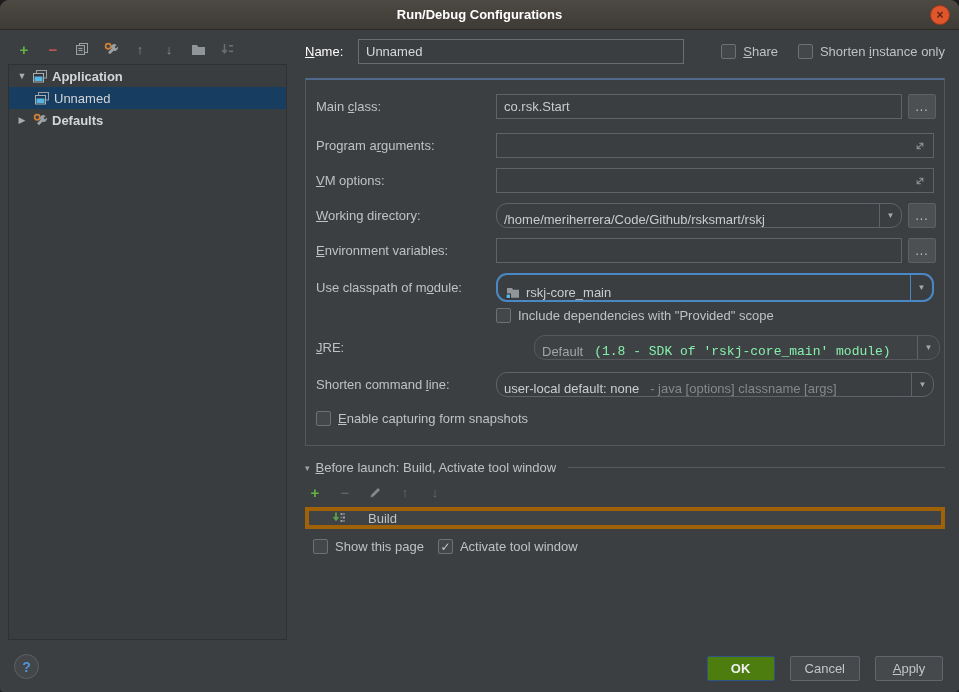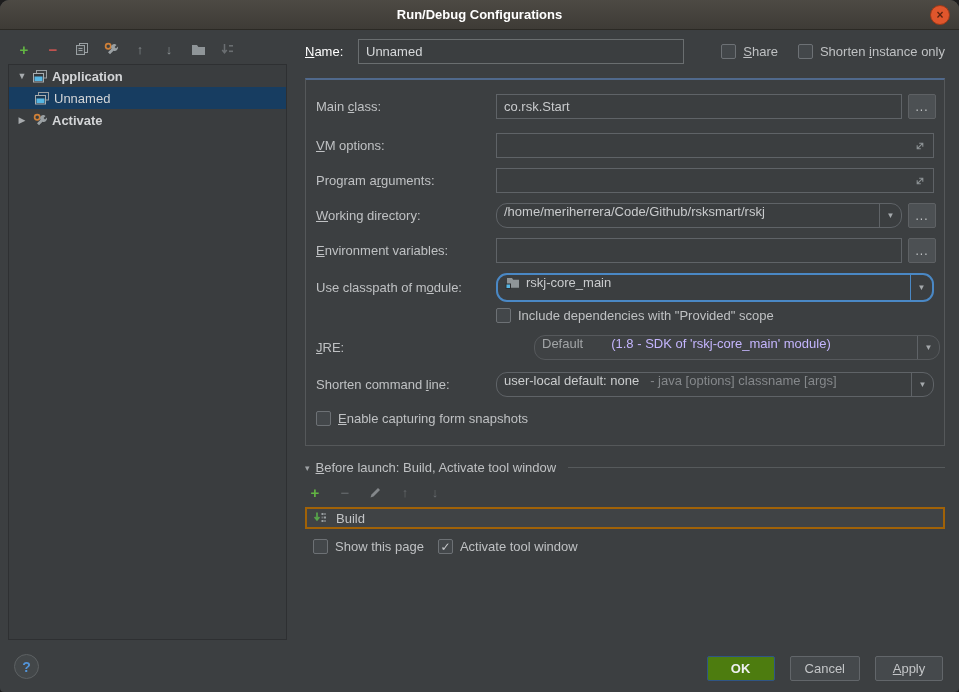--- a/index.html
+++ b/index.html
@@ -69,43 +69,43 @@
     height:25px; background:#3b3e40; border:1px solid #5f6367; color:#c9cbcd;
     display:flex; align-items:center; padding:0 7px; overflow:hidden; white-space:nowrap;
   }
   .grow { flex:1 1 auto; }
   .w406 { width:406px; flex:0 0 auto; }
   .browse-btn {
     width:28px; height:25px; margin-left:6px; background:#4c5053; border:1px solid #5e6164;
     border-radius:2px; color:#c3c5c7; display:flex; align-items:center; justify-content:center;
     font-size:12px; letter-spacing:1px; cursor:pointer; flex:0 0 auto;
   }
-  .combo { display:flex; align-items:flex-start; padding:0;border-radius:11px; }
+  .combo { display:flex; align-items:flex-end; padding:0;border-radius:11px; }
   .combo .cval { flex:1 1 auto; padding:0 7px; display:flex; align-items:center; gap:6px; overflow:hidden; white-space:nowrap; }
   .combo .arrow {
     width:22px; align-self:stretch; border-left:1px solid #5f6367;
     display:flex; align-items:center; justify-content:center; color:#a5a9ac; font-size:8px; cursor:pointer;
   }
   .combo.focused { border:2px solid #4a88c5; height:29px; }
   .combo.focused .arrow { border-left-color:#4a88c5; }
   .disabled-field { background:#3f4244; border-color:#56595c; }
   .txt-main { color:#a2a5a7; }
-  .txt-hint { color:#c4b5fd; margin-left:22px; }
+  .txt-hint { color:#86efac; margin-left:5px;font-family:Liberation Mono, monospace; }
   .txt-strong { color:#cbcdce; }
   .txt-hint2 { color:#85888b; margin-left:5px; }
   .expand-ic { margin-left:auto; flex:0 0 auto; opacity:.85; }
   .sub-check { margin:4px 0 12px 180px; }
   .plain-check { margin:14px 0 0 0; }
   
   .bl-header { display:flex; align-items:center; gap:6px; margin-top:14px; color:#bfc1c3; }
   .bl-header .tri { color:#9ea2a5; font-size:9px; }
   .bl-header .rule { flex:1 1 auto; height:1px; background:#565a5c; margin-left:6px; }
   .bl-toolbar { display:flex; align-items:center; gap:14px; margin:9px 0 7px 2px; }
-  .bl-list { height:22px; border:2px solid #a16207; background:#404345; display:flex; align-items:center;
-             gap:8px; padding:0 6px; }
+  .bl-list { height:22px; border:4px solid #a16207; background:#404345; display:flex; align-items:center;
+             gap:21px; padding:0 23px; }
   .bl-list .item-label { color:#c2c4c6; }
   .bl-checks { display:flex; align-items:center; gap:14px; margin-top:10px; padding-left:8px; }
   
   .help-btn {
     position:absolute; left:14px; bottom:13px; width:25px; height:25px; border-radius:50%;
     background:#434749; border:1px solid #5d6163; color:#5394d8; font-weight:bold; font-size:14px;
     display:flex; align-items:center; justify-content:center; cursor:pointer;
   }
   .footer-btns { position:absolute; right:16px; bottom:11px; display:flex; gap:15px; }
   .btn { height:25px; min-width:68px; padding:0 14px; display:flex; align-items:center; justify-content:center;
@@ -190,21 +190,21 @@
         <span class="tree-label">Unnamed</span>
       </div>
       <div class="tree-row">
         <span class="twisty">▶</span>
         <span class="ticon">
           <svg width="15" height="15" viewBox="0 0 15 15">
             <circle cx="4.2" cy="4.2" r="2.6" fill="none" stroke="#cf8038" stroke-width="1.7"></circle>
             <path d="M9.2 2.2a3.4 3.4 0 0 1 3.3.9l-1.9 1.9 1.4 1.4 1.9-1.9a3.4 3.4 0 0 1-4.4 4.2L6 12.2 4 10.2l3.5-3.5a3.4 3.4 0 0 1 1.7-4.5z" fill="#9aa0a3"></path>
           </svg>
         </span>
-        <span class="tree-label bold">Activate</span>
+        <span class="tree-label bold">Defaults</span>
       </div>
     </div>
   </div>
 
   <div class="main">
 
     <div class="name-row">
       <span class="nlbl"><span></span><span class="mn">N</span><span>ame:</span></span>
       <input class="name-input" value="Unnamed" style="">
       <div class="hdr-checks">
@@ -226,33 +226,33 @@
         <span class="lbl"><span>Main </span><span class="mn">c</span><span>lass:</span></span>
         <div class="tfield w406">
             <span>co.rsk.Start</span>
           </div>
         <div class="browse-btn">
             <span>...</span>
           </div>
       </div>
 
       <div class="frow">
-        <span class="lbl"><span></span><span class="mn">V</span><span>M options:</span></span>
+        <span class="lbl"><span>Program a</span><span class="mn">r</span><span>guments:</span></span>
         <div class="tfield grow">
           <span></span>
           <span class="expand-ic">
             <svg width="12" height="12" viewBox="0 0 12 12">
               <path d="M3.2 8.8L8.8 3.2M5.2 3.2h3.6v3.6M6.8 8.8H3.2V5.2" stroke="#9aa0a3" fill="none" stroke-width="1.1"></path>
             </svg>
           </span>
         </div>
       </div>
 
       <div class="frow">
-        <span class="lbl"><span>Program a</span><span class="mn">r</span><span>guments:</span></span>
+        <span class="lbl"><span></span><span class="mn">V</span><span>M options:</span></span>
         <div class="tfield grow">
           <span></span>
           <span class="expand-ic">
             <svg width="12" height="12" viewBox="0 0 12 12">
               <path d="M3.2 8.8L8.8 3.2M5.2 3.2h3.6v3.6M6.8 8.8H3.2V5.2" stroke="#9aa0a3" fill="none" stroke-width="1.1"></path>
             </svg>
           </span>
         </div>
       </div>
 

